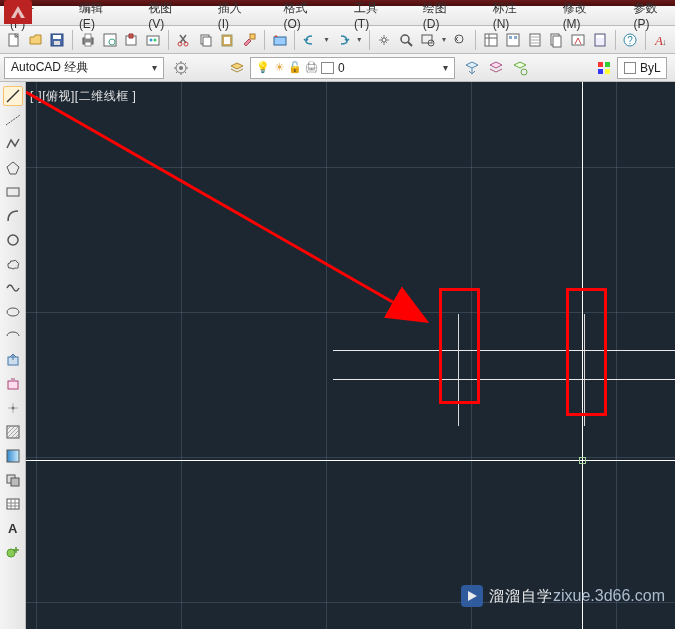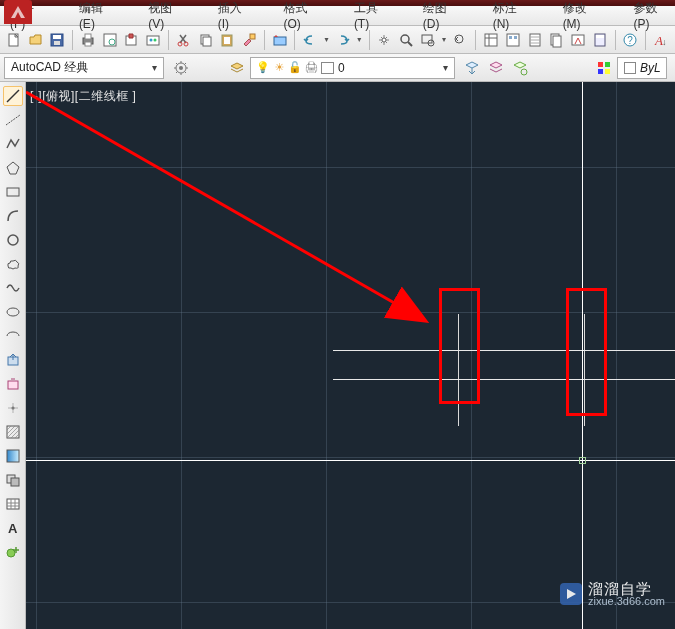--- a/index.html
+++ b/index.html
@@ -56,21 +56,21 @@
   .select-wrap {
     display: flex; align-items: center;
     border: 1px solid #aaa;
     background: #fff;
     height: 22px;
     padding: 0 2px 0 6px;
     margin-right: 4px;
   }
   .select-wrap.wide { width: 160px; justify-content: flex-end; }
   .select-wrap.layer { width: 205px; }
-  .select-wrap.color { width: 50px; margin-left: auto; font-style: italic; }
+  .select-wrap.color { width: 50px; margin-left: auto; }
   .select-wrap .txt { flex: 1; color: #222; white-space: nowrap; overflow:hidden; }
   .select-wrap .arrow {
     width: 14px; height: 18px; display:flex; align-items:center; justify-content:center;
     font-size: 10px; color:#444; border-left:1px solid transparent;
   }
   .workspace {
     position: relative;
     width: 675px;
     height: 547px;
     background: #e8e8e8;
@@ -131,23 +131,23 @@
     color: #fff;
     opacity: 0.9;
     font-size: 14px;
   }
   .wm-badge {
     width: 22px; height: 22px; border-radius: 4px;
     background: #3260a8;
     display:flex; align-items:center; justify-content:center;
     color:#fff; font-weight:bold;
   }
-  .wm-txt { display:flex; flex-direction: column; line-height:1; }
+  .wm-txt { display:flex; flex-direction: row; line-height:1; }
   .wm-txt .main { font-size: 15px; letter-spacing:1px; }
-  .wm-txt .sub { font-size: 11px; color:#bcd; }
+  .wm-txt .sub { font-size: 16px; color:#bcd; }
   .layer-icons { display:flex; align-items:center; gap:3px; font-size:11px; }
   .layer-icons span { display:inline-flex; width:13px; justify-content:center; }
   .colorbox { width:12px; height:12px; background:#fff; border:1px solid #888; margin-right:4px; }
   .app-logo {
     position:absolute; left:4px; top:0; width:28px; height:24px;
     background:#b22; border-radius:3px 3px 0 0;
     display:flex; align-items:center; justify-content:center;
     z-index:5;
   }
   svg { display:block; }

